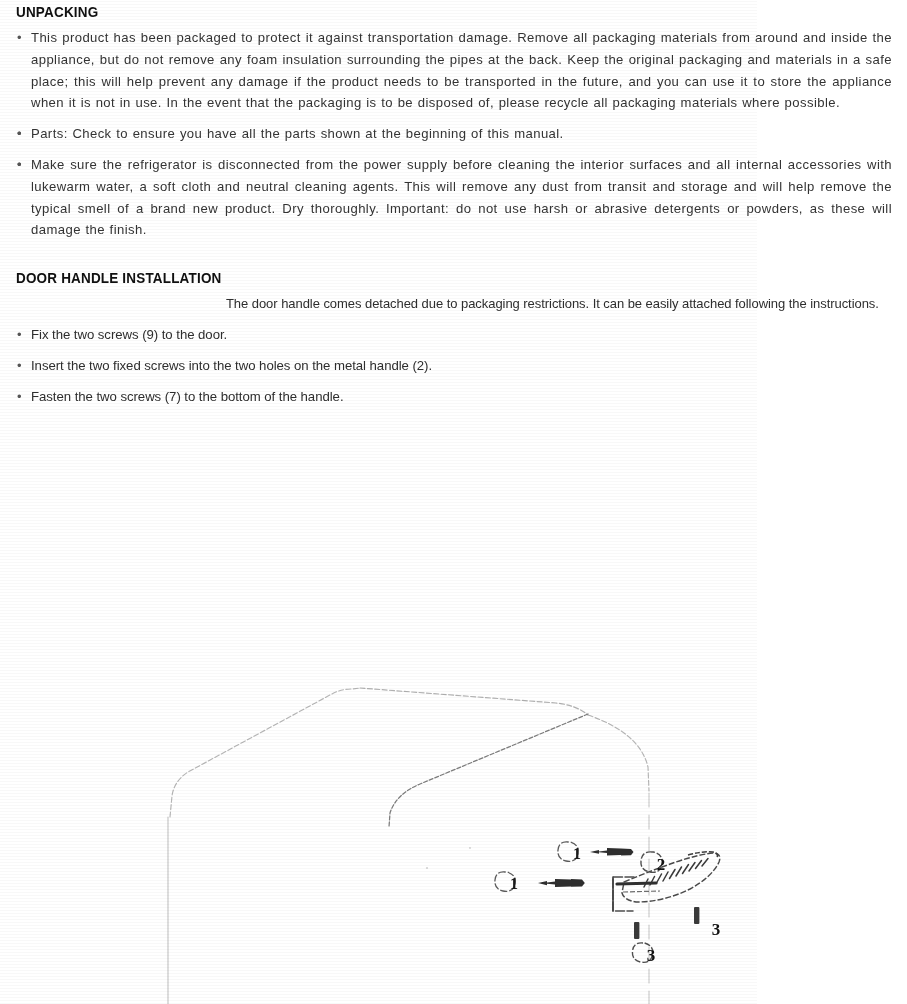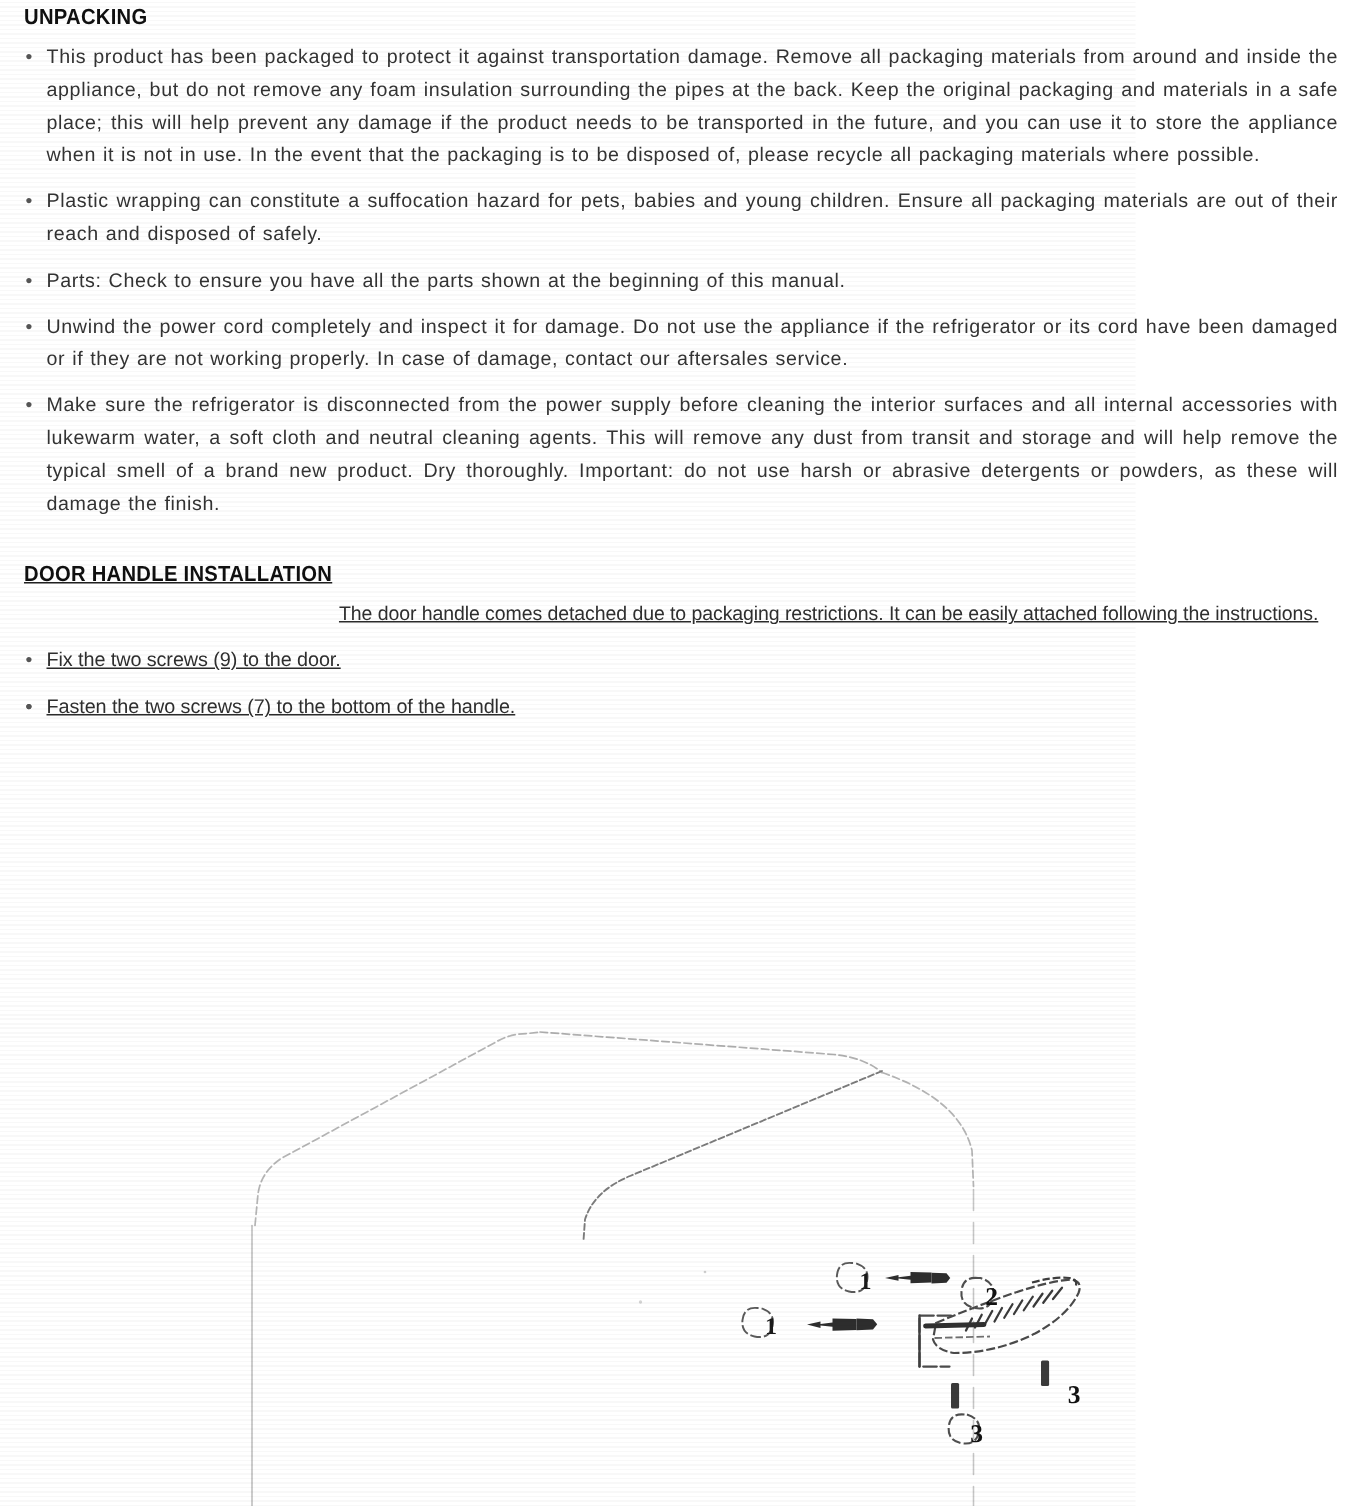--- a/index.html
+++ b/index.html
@@ -45,21 +45,20 @@
     transform: scaleX(0.93);
     transform-origin: left center;
     filter: contrast(1.12);
   }
 
   .section {
     margin-bottom: 0;
   }
   .section.door-section {
     margin-top: 29px;
-    text-decoration: underline;
   }
 
   ul.bullets {
     list-style: none;
     margin: 0;
     padding: 0;
   }
 
   li.bullet {
     position: relative;
@@ -151,29 +150,27 @@
     <section class="section block-unpacking">
       <h2 class="section-heading">UNPACKING</h2>
 
       <ul class="bullets">
         <li class="bullet">
           <span class="bullet-dot">•</span>
           <span>This product has been packaged to protect it against transportation damage. Remove all packaging materials from around and inside the appliance, but do not remove any foam insulation surrounding the pipes at the back. Keep the original packaging and materials in a safe place; this will help prevent any damage if the product needs to be transported in the future, and you can use it to store the appliance when it is not in use. In the event that the packaging is to be disposed of, please recycle all packaging materials where possible.</span>
         </li>
         <li class="bullet">
           <span class="bullet-dot">•</span>
-          <span>Plastic wrapping can constitute a suffocation hazard for pets, babies and young children. Ensure all packaging materials are out of their reach and disposed of safely.</span>
         </li>
         <li class="bullet">
           <span class="bullet-dot">•</span>
           <span>Parts: Check to ensure you have all the parts shown at the beginning of this manual.</span>
         </li>
         <li class="bullet">
           <span class="bullet-dot">•</span>
-          <span>Unwind the power cord completely and inspect it for damage. Do not use the appliance if the refrigerator or its cord have been damaged or if they are not working properly. In case of damage, contact our aftersales service.</span>
         </li>
         <li class="bullet">
           <span class="bullet-dot">•</span>
           <span>Make sure the refrigerator is disconnected from the power supply before cleaning the interior surfaces and all internal accessories with lukewarm water, a soft cloth and neutral cleaning agents. This will remove any dust from transit and storage and will help remove the typical smell of a brand new product. Dry thoroughly. Important: do not use harsh or abrasive detergents or powders, as these will damage the finish.</span>
         </li>
       </ul>
     </section>
 
     <section class="section door-section block-door">
       <h2 class="section-heading">DOOR HANDLE INSTALLATION</h2>
@@ -182,20 +179,21 @@
         <span class="condensed">The door handle comes detached due to packaging restrictions. It can be easily attached following the instructions.</span>
       </p>
 
       <ul class="bullets">
         <li class="bullet">
           <span class="bullet-dot">•</span>
           <span>Fix the two screws (9) to the door.</span>
         </li>
         <li class="bullet">
           <span class="bullet-dot">•</span>
+          <span>Insert the two fixed screws into the two holes on the metal handle (2).</span>
         </li>
         <li class="bullet">
           <span class="bullet-dot">•</span>
           <span>Fasten the two screws (7) to the bottom of the handle.</span>
         </li>
       </ul>
     </section>
   </div>
 
   <div class="illustration">

